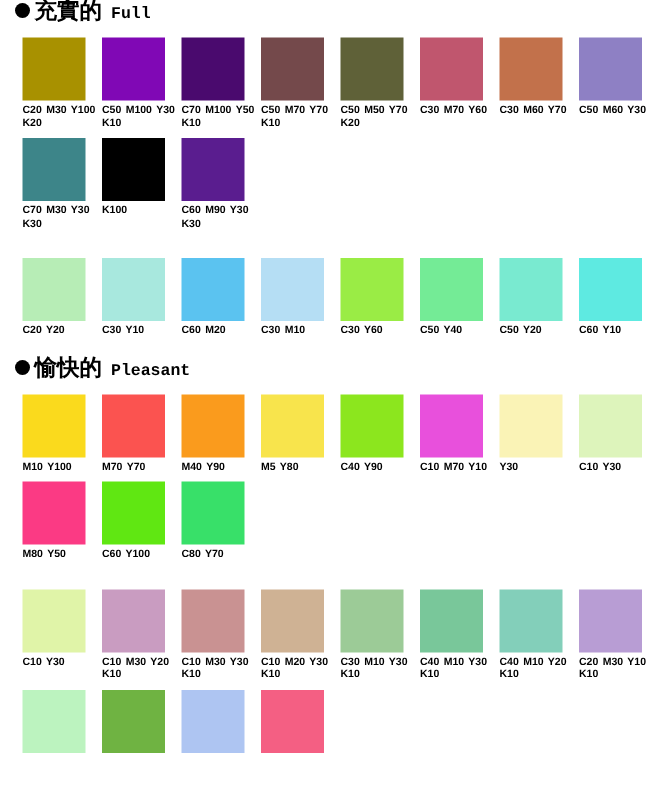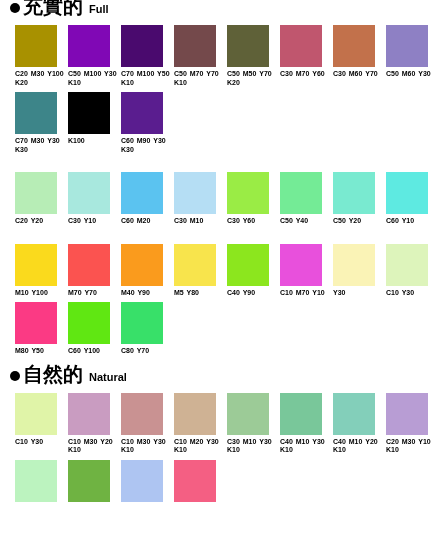--- a/index.html
+++ b/index.html
@@ -37,28 +37,28 @@
     height: 10px;
     border-radius: 50%;
     background: #000;
     display: inline-block;
     margin-right: 3px;
     position: relative;
     top: 0px;
     flex: none;
   }
   .hdr-cjk {
-    font-family: Liberation Mono, monospace;
+    font-family: Liberation Serif, serif;
     font-weight: bold;
-    font-size: 20px;
+    font-size: 15px;
     line-height: 16px;
     letter-spacing: 0px;
   }
   .hdr-en {
-    font-family: Liberation Sans, sans-serif;
+    font-family: Liberation Mono, monospace;
     font-weight: bold;
     font-size: 11px;
     line-height: 12px;
     margin-left: 6px;
     text-align: center;
   }
   .swatch-row {
     display: flex;
     padding-left: 15px;
   }
@@ -182,20 +182,25 @@
           <div class="swatch-label">C50 Y20</div>
         </div>
         <div class="swatch-cell">
           <div class="swatch" style="background: rgb(94, 234, 225);"></div>
           <div class="swatch-label">C60 Y10</div>
         </div>
       </div>
     </div>
     <div class="sec-space"></div>
     <div class="section">
+      <div class="section-header">
+        <span class="bullet-icon"></span>
+        <span class="hdr-cjk">愉快的</span>
+        <span class="hdr-en">Pleasant</span>
+      </div>
       <div class="sec-gap-1"></div>
       <div class="swatch-row">
         <div class="swatch-cell">
           <div class="swatch" style="background: rgb(250, 218, 29);"></div>
           <div class="swatch-label">M10 Y100</div>
         </div>
         <div class="swatch-cell">
           <div class="swatch" style="background: rgb(251, 83, 80);"></div>
           <div class="swatch-label">M70 Y70</div>
         </div>
@@ -235,25 +240,20 @@
           <div class="swatch-label">C60 Y100</div>
         </div>
         <div class="swatch-cell">
           <div class="swatch" style="background: rgb(56, 224, 105);"></div>
           <div class="swatch-label">C80 Y70</div>
         </div>
       </div>
     </div>
     <div class="sec-space"></div>
     <div class="section">
-      <div class="section-header">
-        <span class="bullet-icon"></span>
-        <span class="hdr-cjk">自然的</span>
-        <span class="hdr-en">Natural</span>
-      </div>
       <div class="sec-gap-1"></div>
       <div class="swatch-row">
         <div class="swatch-cell">
           <div class="swatch" style="background: rgb(224, 244, 168);"></div>
           <div class="swatch-label">C10 Y30</div>
         </div>
         <div class="swatch-cell">
           <div class="swatch" style="background: rgb(201, 156, 193);"></div>
           <div class="swatch-label">C10 M30 Y20 K10</div>
         </div>

